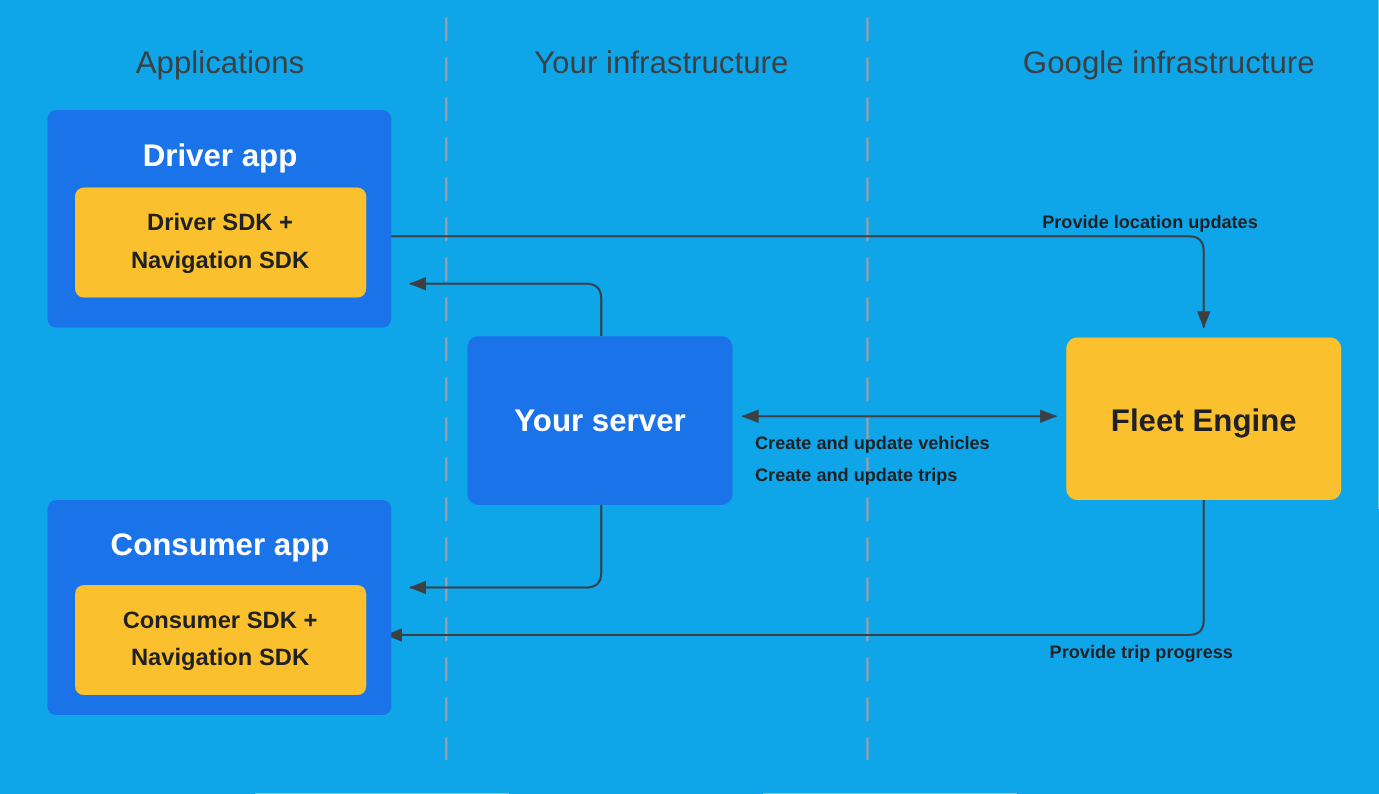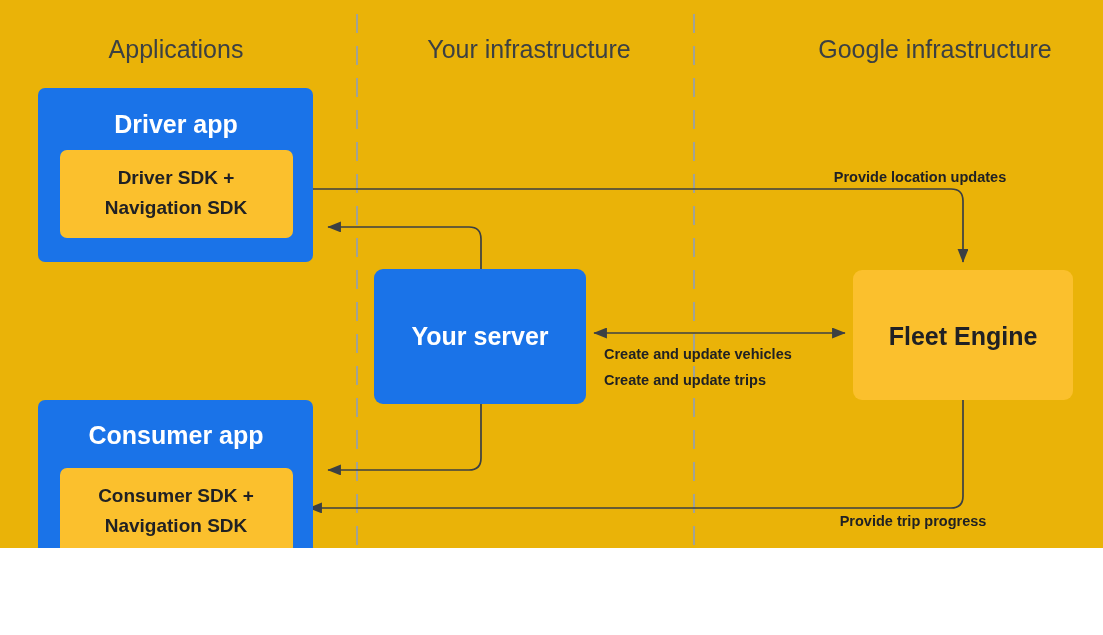--- a/index.html
+++ b/index.html
@@ -7,22 +7,22 @@
     margin: 0;
     padding: 0;
     background: #ffffff;
   }
   body {
     font-family: "Liberation Sans", sans-serif;
   }
   #diagram-root {
     position: relative;
     width: 1103px;
-    height: 548px;
-    background: #eab308;
+    height: 635px;
+    background: #0ea5e9;
     overflow: hidden;
   }
   svg.diagram-canvas {
     position: absolute;
     top: 0;
     left: 0;
     width: 1103px;
     height: 635px;
   }
   .column-header {

